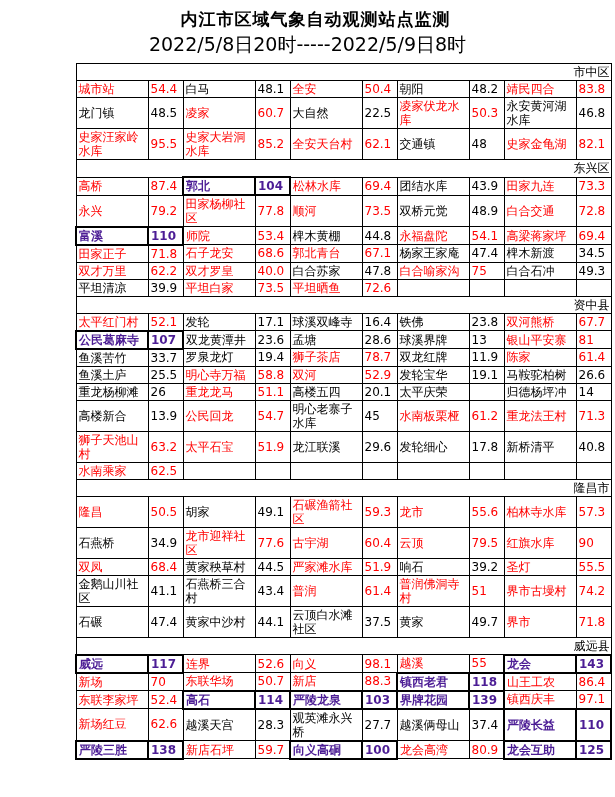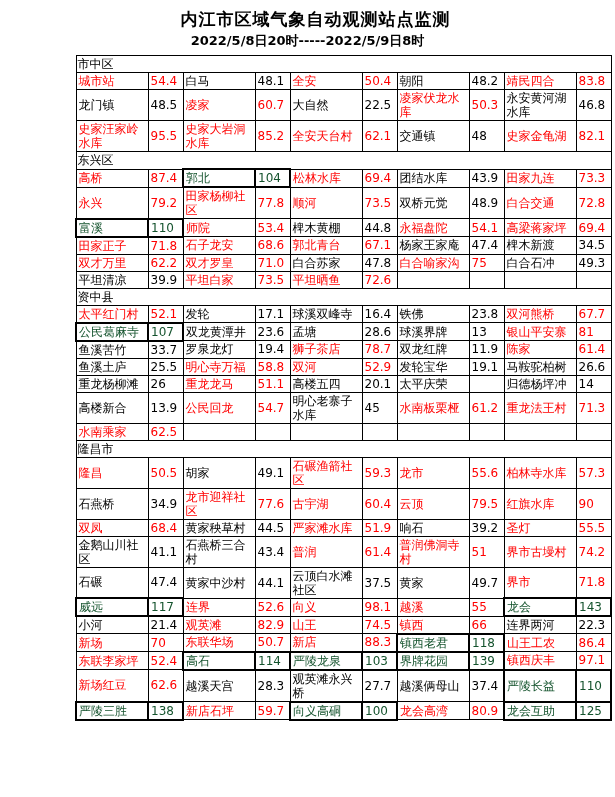--- a/index.html
+++ b/index.html
@@ -1,26 +1,26 @@
 <!DOCTYPE html>
 <html><head>
 <meta charset="utf-8">
 <style>
   html,body{margin:0;padding:0;background:#ffffff;}
   body{width:615px;height:797px;font-family:"DejaVu Sans","Liberation Sans",sans-serif;color:#000;overflow:hidden;}
   .page{padding-top:6px;}
   .title{font-size:17px;font-weight:bold;text-align:center;margin:2px 0 1px 16px;letter-spacing:1px;}
-  .subtitle{font-size:13px;font-weight:bold;text-align:center;margin:0 0 5px 0;}
+  .subtitle{font-size:19px;font-weight:normal;text-align:center;margin:0 0 5px 0;}
   table{border-collapse:collapse;table-layout:fixed;width:535px;margin-left:75px;}
   td{border:1px solid #000;font-size:12px;line-height:14px;padding:1px 2px;vertical-align:middle;overflow:hidden;}
   td.name{text-align:left;word-break:break-all;}
   td.val{text-align:left;}
-  td.section-header{text-align:left;padding:1px;font-size:12px;}
+  td.section-header{text-align:right;padding:1px;font-size:12px;}
   .r{color:#ff0000;}
-  .b{color:#14532d;font-weight:normal;border-width:2px;}
+  .b{color:#4c1d95;font-weight:bold;border-width:2px;}
   col.cn{width:72px;}
   col.cv{width:35px;}
 </style>
 </head>
 <body>
 
 <div class="page">
   <div class="title">内江市区域气象自动观测站点监测</div>
   <div class="subtitle">2022/5/8日20时-----2022/5/9日8时</div>
   <table>
@@ -124,21 +124,21 @@
           <td class="val r">67.1</td>
           <td class="name k">杨家王家庵</td>
           <td class="val k">47.4</td>
           <td class="name k">椑木新渡</td>
           <td class="val k">34.5</td>
         </tr>
         <tr>
           <td class="name r">双才万里</td>
           <td class="val r">62.2</td>
           <td class="name r">双才罗皇</td>
-          <td class="val r">71.0</td>
+          <td class="val r">40.0</td>
           <td class="name k">白合苏家</td>
           <td class="val k">47.8</td>
           <td class="name r">白合喻家沟</td>
           <td class="val r">75</td>
           <td class="name k">白合石冲</td>
           <td class="val k">49.3</td>
         </tr>
         <tr>
           <td class="name k">平坦清凉</td>
           <td class="val k">39.9</td>
@@ -220,20 +220,32 @@
           <td class="name r">公民回龙</td>
           <td class="val r">54.7</td>
           <td class="name k">明心老寨子水库</td>
           <td class="val k">45</td>
           <td class="name r">水南板栗桠</td>
           <td class="val r">61.2</td>
           <td class="name r">重龙法王村</td>
           <td class="val r">71.3</td>
         </tr>
         <tr>
+          <td class="name r">狮子天池山村</td>
+          <td class="val r">63.2</td>
+          <td class="name r">太平石宝</td>
+          <td class="val r">51.9</td>
+          <td class="name k">龙江联溪</td>
+          <td class="val k">29.6</td>
+          <td class="name k">发轮细心</td>
+          <td class="val k">17.8</td>
+          <td class="name k">新桥清平</td>
+          <td class="val k">40.8</td>
+        </tr>
+        <tr>
           <td class="name r">水南乘家</td>
           <td class="val r">62.5</td>
           <td class="name k"></td>
           <td class="val k"></td>
           <td class="name k"></td>
           <td class="val k"></td>
           <td class="name k"></td>
           <td class="val k"></td>
           <td class="name k"></td>
           <td class="val k"></td>
@@ -295,44 +307,35 @@
           <td class="name k">黄家中沙村</td>
           <td class="val k">44.1</td>
           <td class="name k">云顶白水滩社区</td>
           <td class="val k">37.5</td>
           <td class="name k">黄家</td>
           <td class="val k">49.7</td>
           <td class="name r">界市</td>
           <td class="val r">71.8</td>
         </tr>
         <tr>
+          <td colspan="10" class="section-header">威远县</td>
+        </tr>
+        <tr>
           <td class="name b">威远</td>
           <td class="val b">117</td>
           <td class="name r">连界</td>
           <td class="val r">52.6</td>
           <td class="name r">向义</td>
           <td class="val r">98.1</td>
           <td class="name r">越溪</td>
           <td class="val r">55</td>
           <td class="name b">龙会</td>
           <td class="val b">143</td>
         </tr>
         <tr>
-          <td class="name k">小河</td>
-          <td class="val k">21.4</td>
-          <td class="name r">观英滩</td>
-          <td class="val r">82.9</td>
-          <td class="name r">山王</td>
-          <td class="val r">74.5</td>
-          <td class="name r">镇西</td>
-          <td class="val r">66</td>
-          <td class="name k">连界两河</td>
-          <td class="val k">22.3</td>
-        </tr>
-        <tr>
           <td class="name r">新场</td>
           <td class="val r">70</td>
           <td class="name r">东联华场</td>
           <td class="val r">50.7</td>
           <td class="name r">新店</td>
           <td class="val r">88.3</td>
           <td class="name b">镇西老君</td>
           <td class="val b">118</td>
           <td class="name r">山王工农</td>
           <td class="val r">86.4</td>

